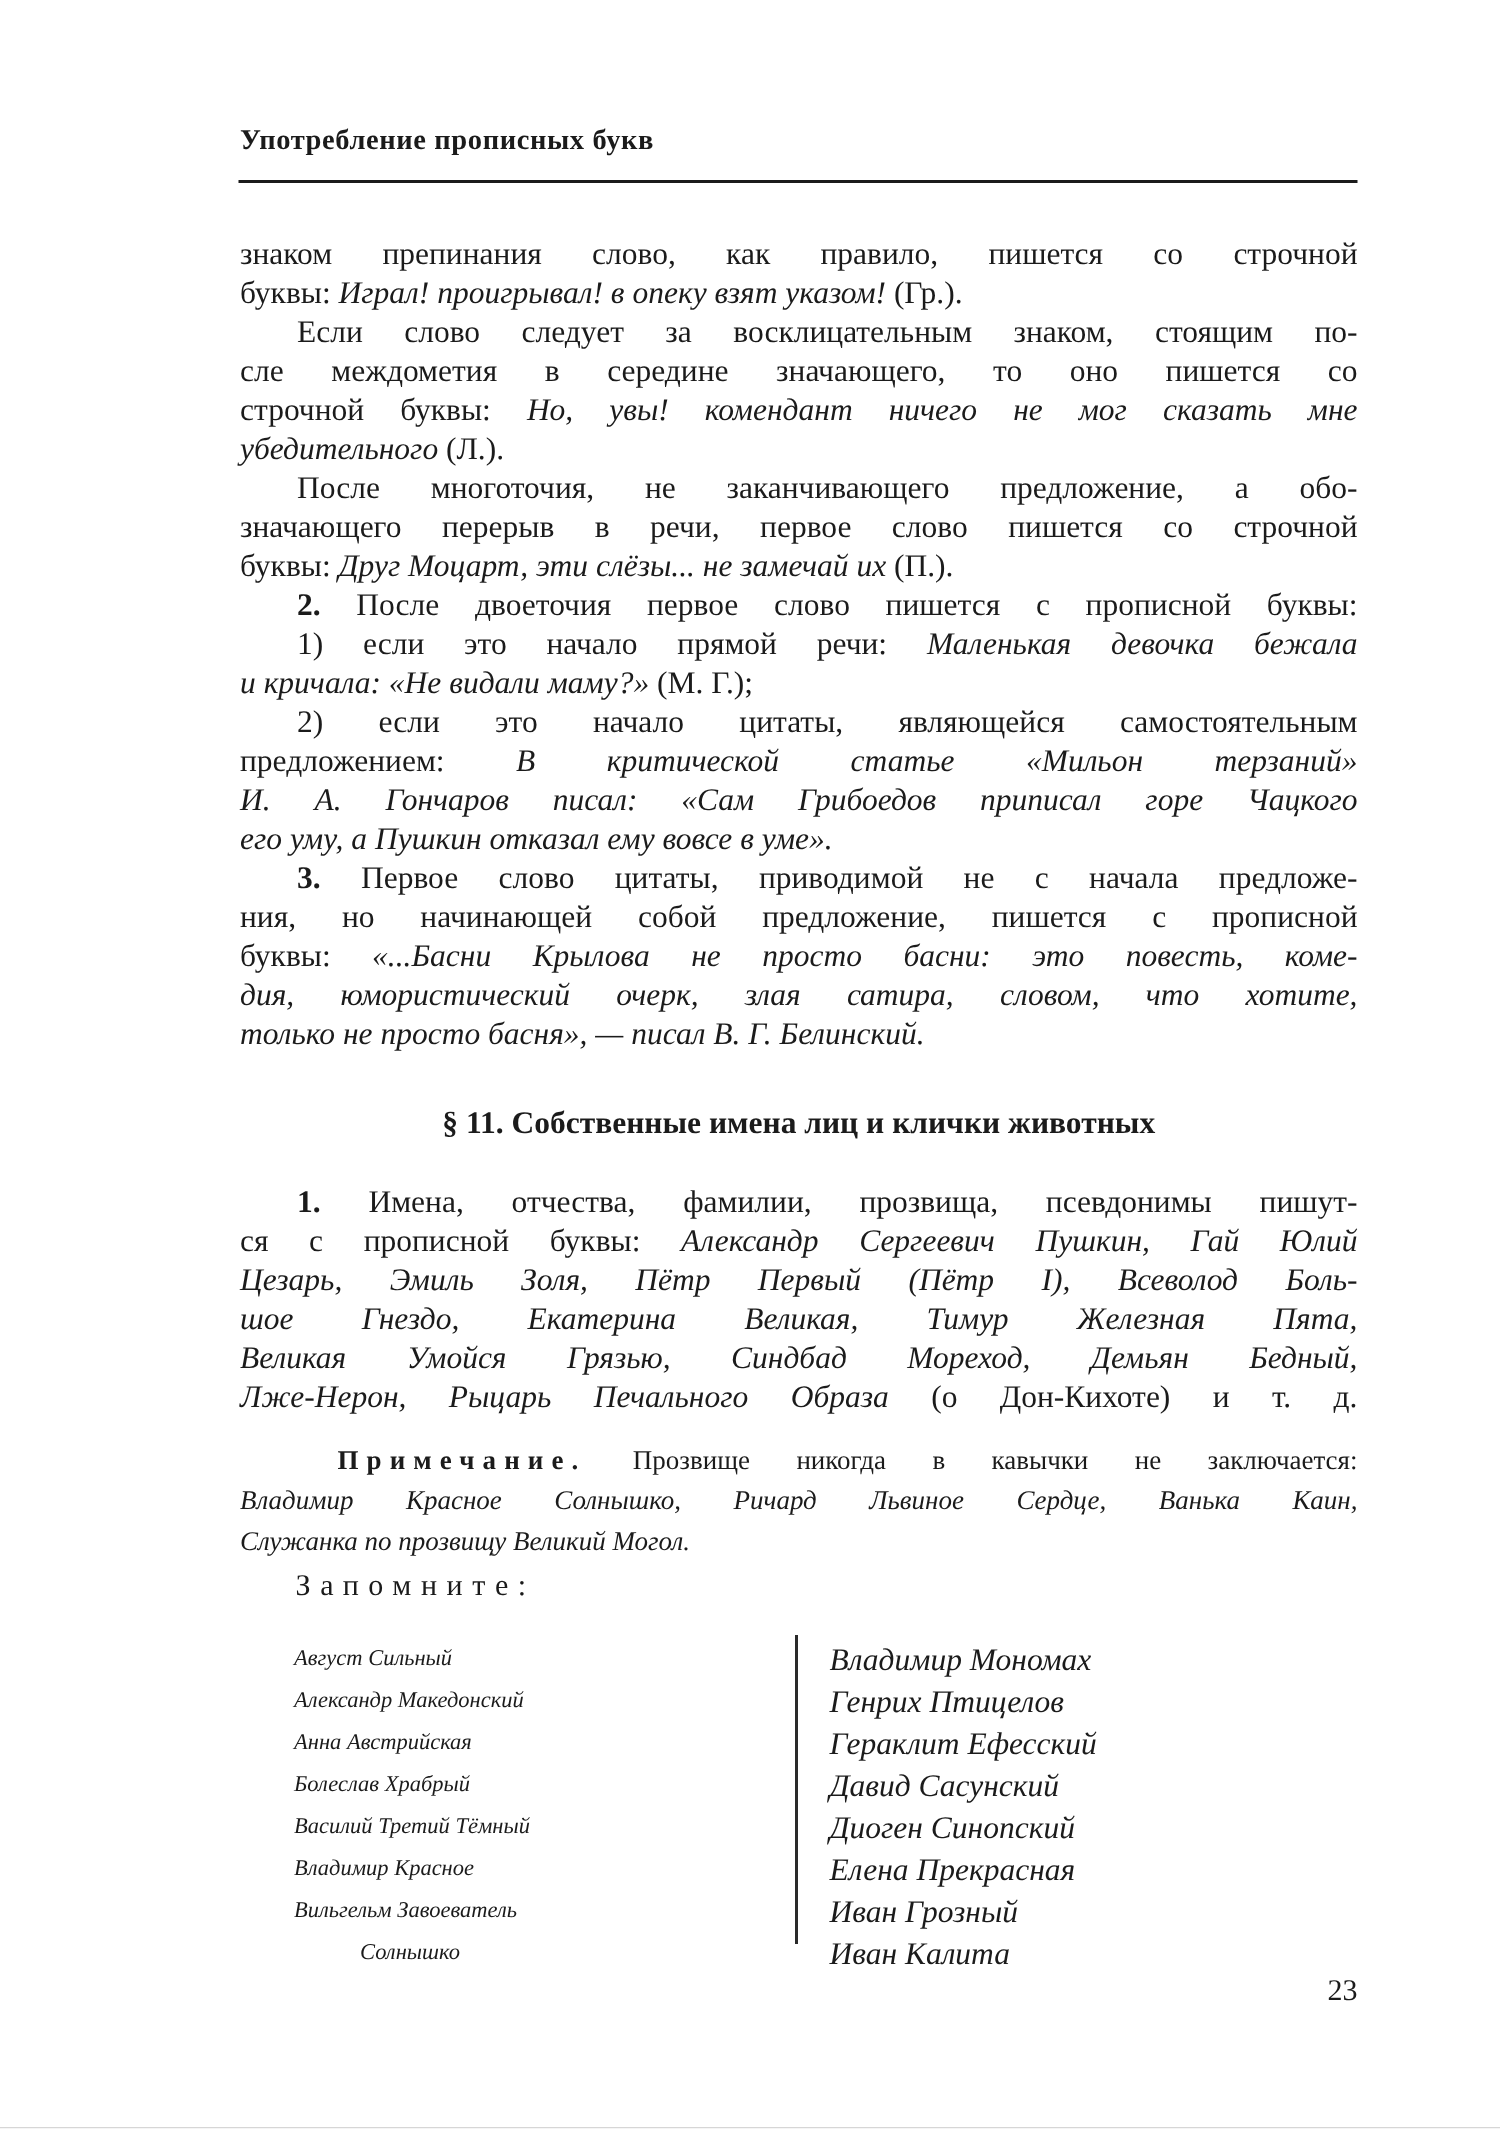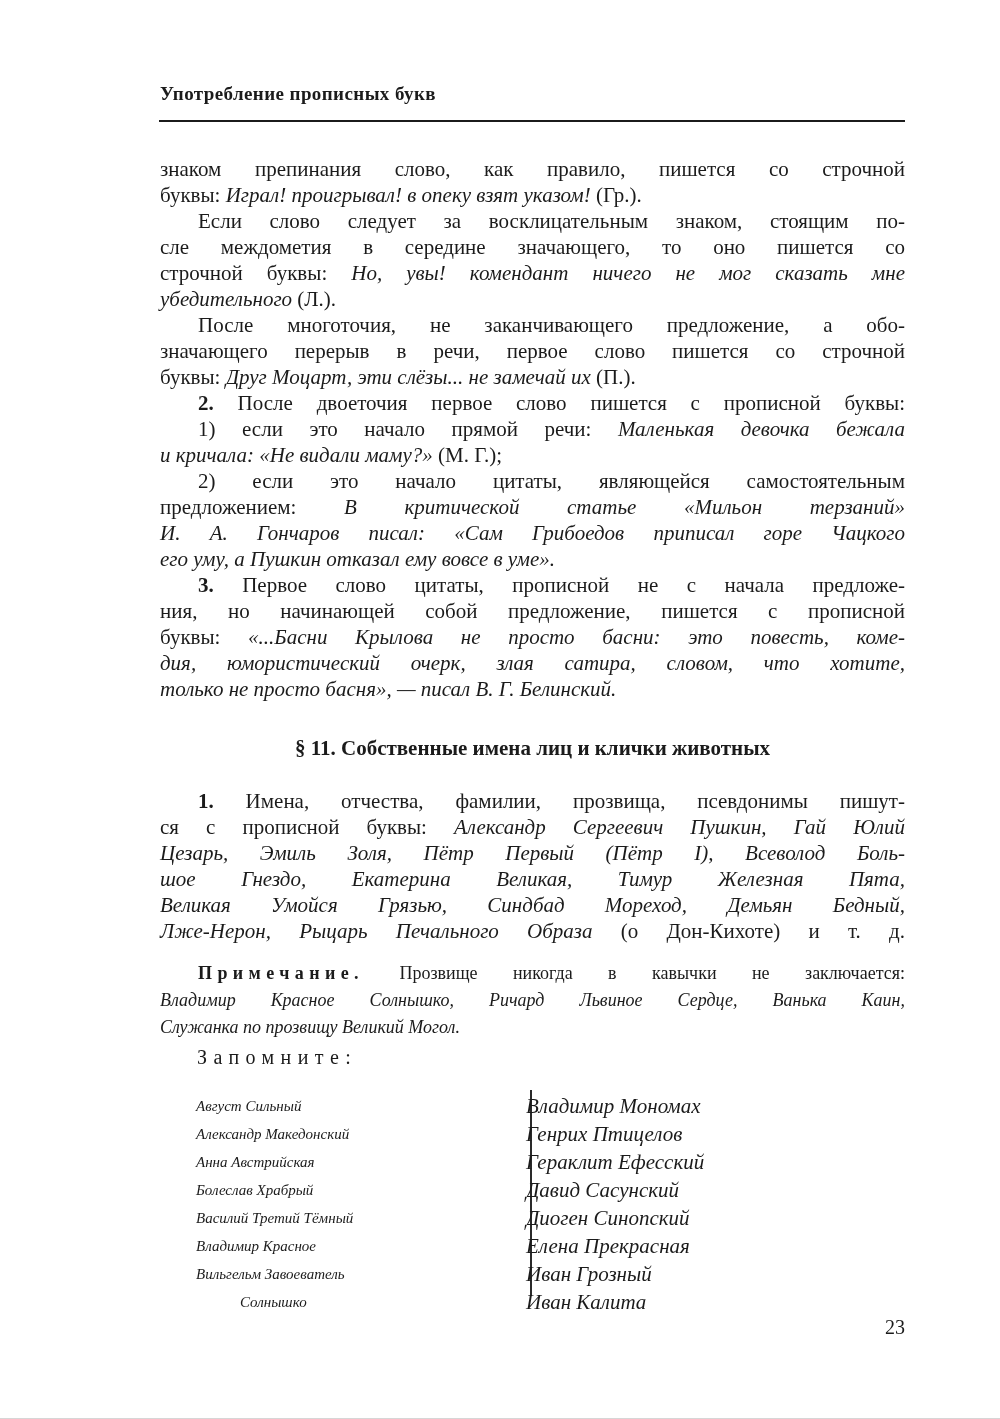--- a/index.html
+++ b/index.html
@@ -8,28 +8,28 @@
         font-family:"Liberation Serif",serif;color:#1b1b1b;border-bottom:1px solid #d6d6d6;padding-left:24px;}
   .abs{position:absolute;}
   .running-head{left:160px;top:83px;font-size:19px;font-weight:700;letter-spacing:0.4px;}
   .head-rule{left:159px;top:120px;width:746px;height:2px;background:#1b1b1b;}
   .body-block{left:160px;top:156px;width:745px;font-size:21px;line-height:26px;}
   .tl{min-height:26px;}
   .jst{text-align:justify;text-align-last:justify;}
   .ind{text-indent:38px;}
   .it{font-style:italic;}
   .bd{font-weight:700;}
-  .spc{letter-spacing:0.30em;}
+  .spc{letter-spacing:0.30em;margin-left:27px;}
   .section-heading{left:160px;top:736px;width:745px;text-align:center;font-size:21px;font-weight:700;}
   .section-para{left:160px;top:788px;width:745px;font-size:21px;line-height:26px;}
   .note-block{left:160px;top:960px;width:745px;font-size:18px;line-height:27px;}
   .note-block .tl{min-height:27px;}
   .remember{left:197px;top:1046px;font-size:20px;letter-spacing:0.32em;}
   .col-left{left:196px;top:1092px;width:325px;font-size:15px;font-style:italic;line-height:28px;}
-  .col-right{left:526px;top:1092px;width:330px;font-size:21px;font-style:italic;line-height:28px;}
+  .col-right{left:553px;top:1092px;width:330px;font-size:21px;font-style:italic;line-height:28px;}
   .col-divider{left:530px;top:1090px;width:2px;height:206px;background:#2a2a2a;}
   .nm{min-height:28px;}
   .hang{padding-left:44px;}
   .page-number{left:160px;top:1316px;width:745px;text-align:right;font-size:20px;}
 </style>
 </head>
 <body>
 
 <div class="page">
   <div class="abs running-head">Употребление прописных букв</div>
@@ -58,21 +58,21 @@
         <div class="tl jst ind"><span>1) если это начало прямой речи: </span><span class="it">Маленькая девочка бежала</span></div>
         <div class="tl"><span class="it">и кричала: «Не видали маму?»</span><span> (М. Г.);</span></div>
       </div>
     <div>
         <div class="tl jst ind"><span>2) если это начало цитаты, являющейся самостоятельным</span></div>
         <div class="tl jst"><span>предложением: </span><span class="it">В критической статье «Мильон терзаний»</span></div>
         <div class="tl jst"><span class="it">И. А. Гончаров писал: «Сам Грибоедов приписал горе Чацкого</span></div>
         <div class="tl"><span class="it">его уму, а Пушкин отказал ему вовсе в уме».</span></div>
       </div>
     <div>
-        <div class="tl jst ind"><span class="bd">3.</span><span> Первое слово цитаты, прописной не с начала предложе-</span></div>
+        <div class="tl jst ind"><span class="bd">3.</span><span> Первое слово цитаты, приводимой не с начала предложе-</span></div>
         <div class="tl jst"><span>ния, но начинающей собой предложение, пишется с прописной</span></div>
         <div class="tl jst"><span>буквы: </span><span class="it">«...Басни Крылова не просто басни: это повесть, коме-</span></div>
         <div class="tl jst"><span class="it">дия, юмористический очерк, злая сатира, словом, что хотите,</span></div>
         <div class="tl"><span class="it">только не просто басня», — писал В. Г. Белинский.</span></div>
       </div>
   </div>
 
   <div class="abs section-heading">§ 11. Собственные имена лиц и клички животных</div>
   <div class="abs section-para">
       <div class="tl jst ind"><span class="bd">1.</span><span> Имена, отчества, фамилии, прозвища, псевдонимы пишут-</span></div>

